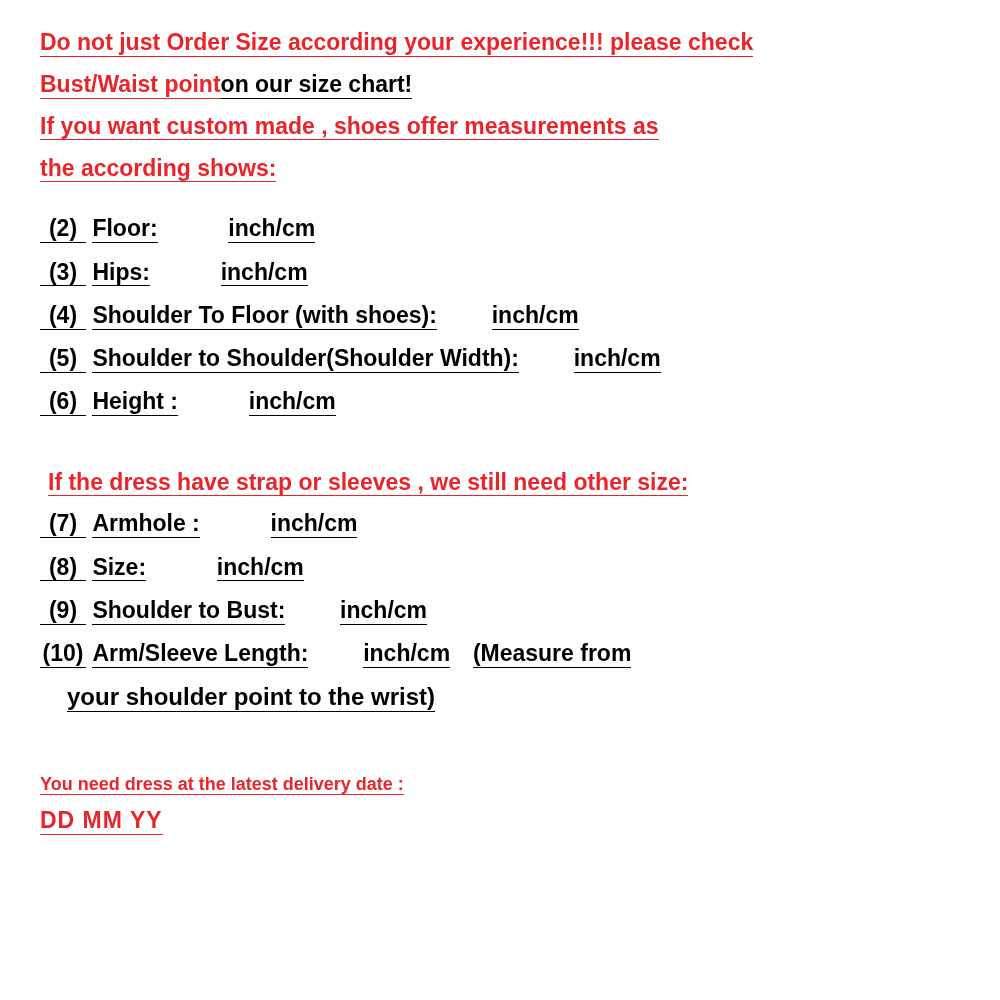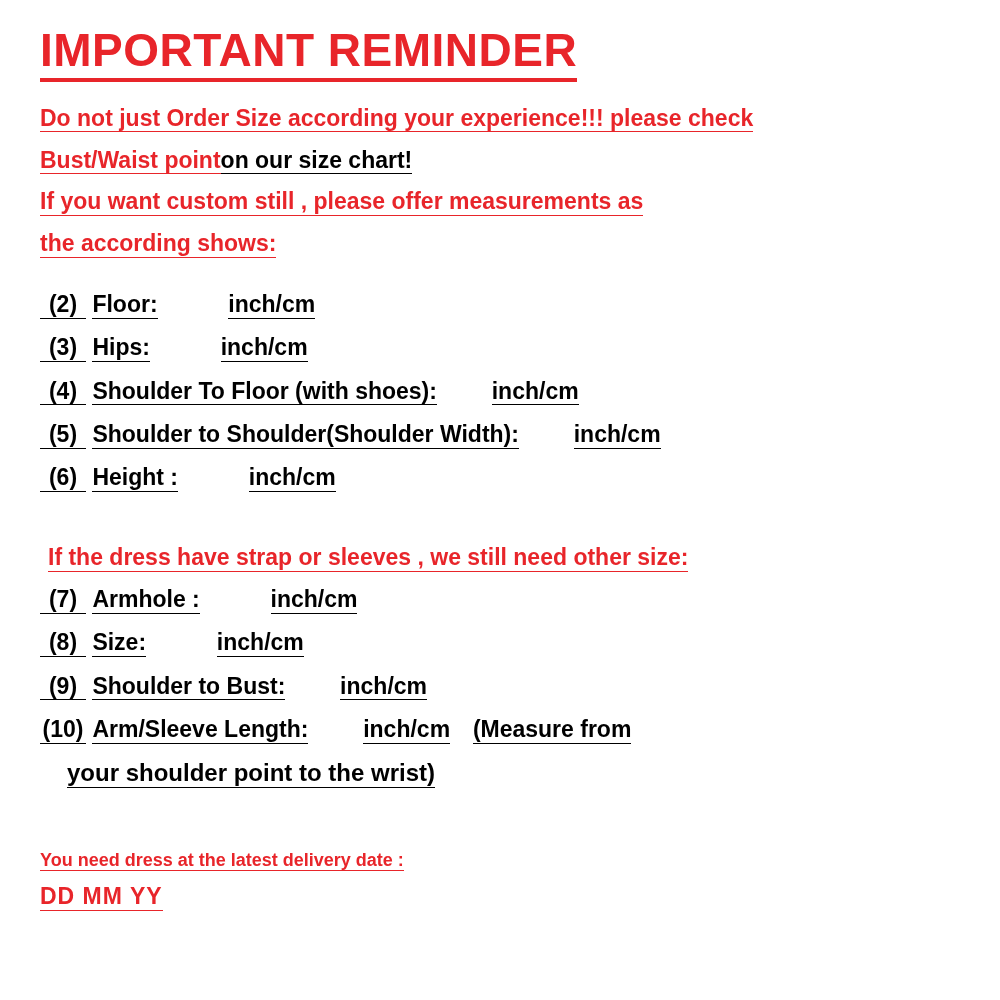--- a/index.html
+++ b/index.html
@@ -104,31 +104,30 @@
     font-weight: bold;
     line-height: 1.7;
     letter-spacing: 1px;
   }
 </style>
 </head>
 <body>
 
 <div class="page">
 
-  <div class="title">IMPORTANT REMINDER</div>
 
   <div class="lead">
     <div>
       <span class="red u">Do not just Order Size according your experience!!! please check</span>
     </div>
     <div>
       <span class="red u">Bust/Waist point</span><span class="black u">on our size chart!</span>
     </div>
     <div>
-      <span class="red u">If you want custom still , please offer measurements as</span>
+      <span class="red u">If you want custom made , shoes offer measurements as</span>
     </div>
     <div>
       <span class="red u">the according shows:</span>
     </div>
   </div>
 
   <div class="list">
 
 
     <div class="item">

